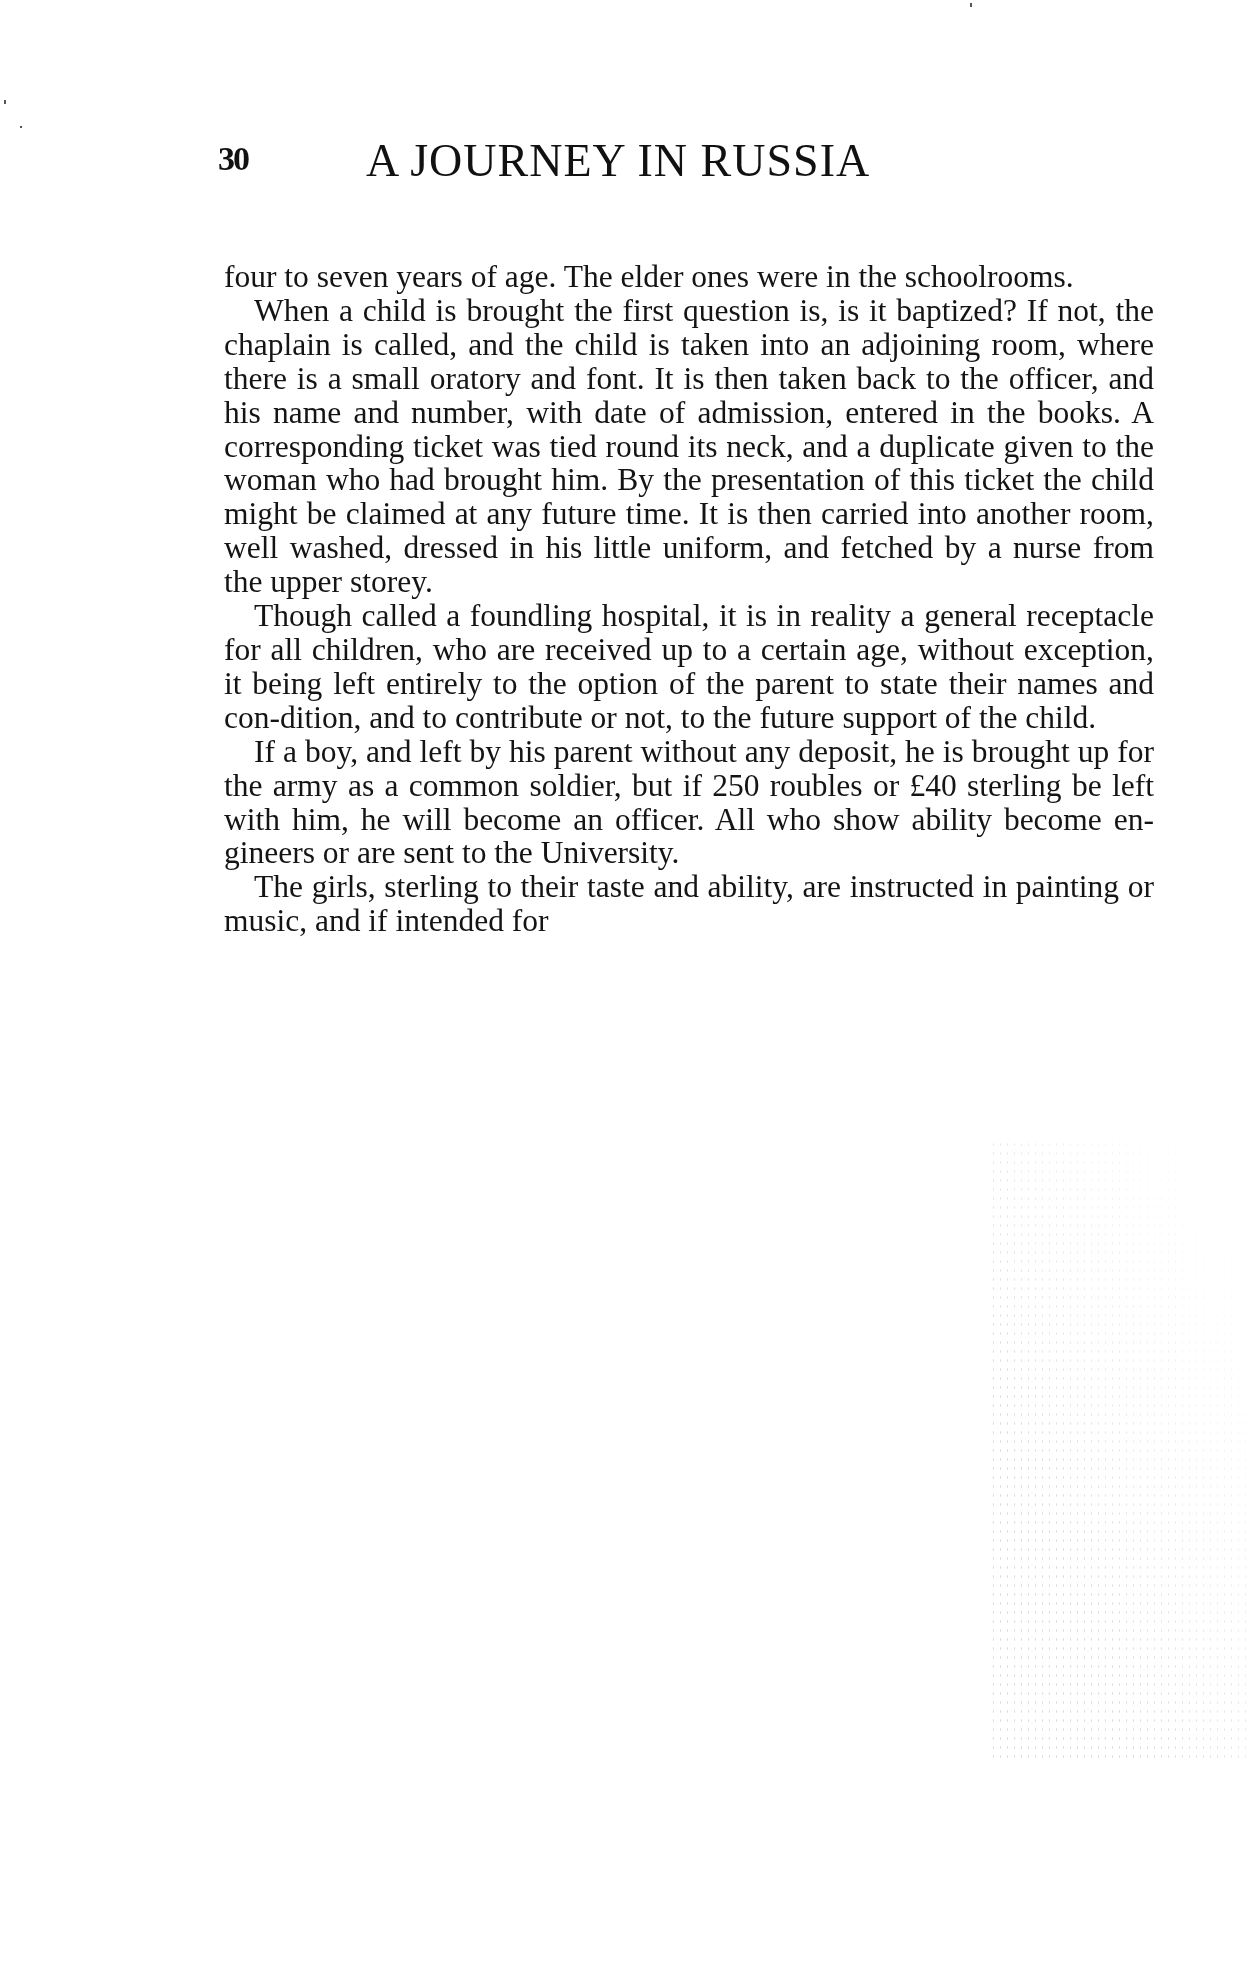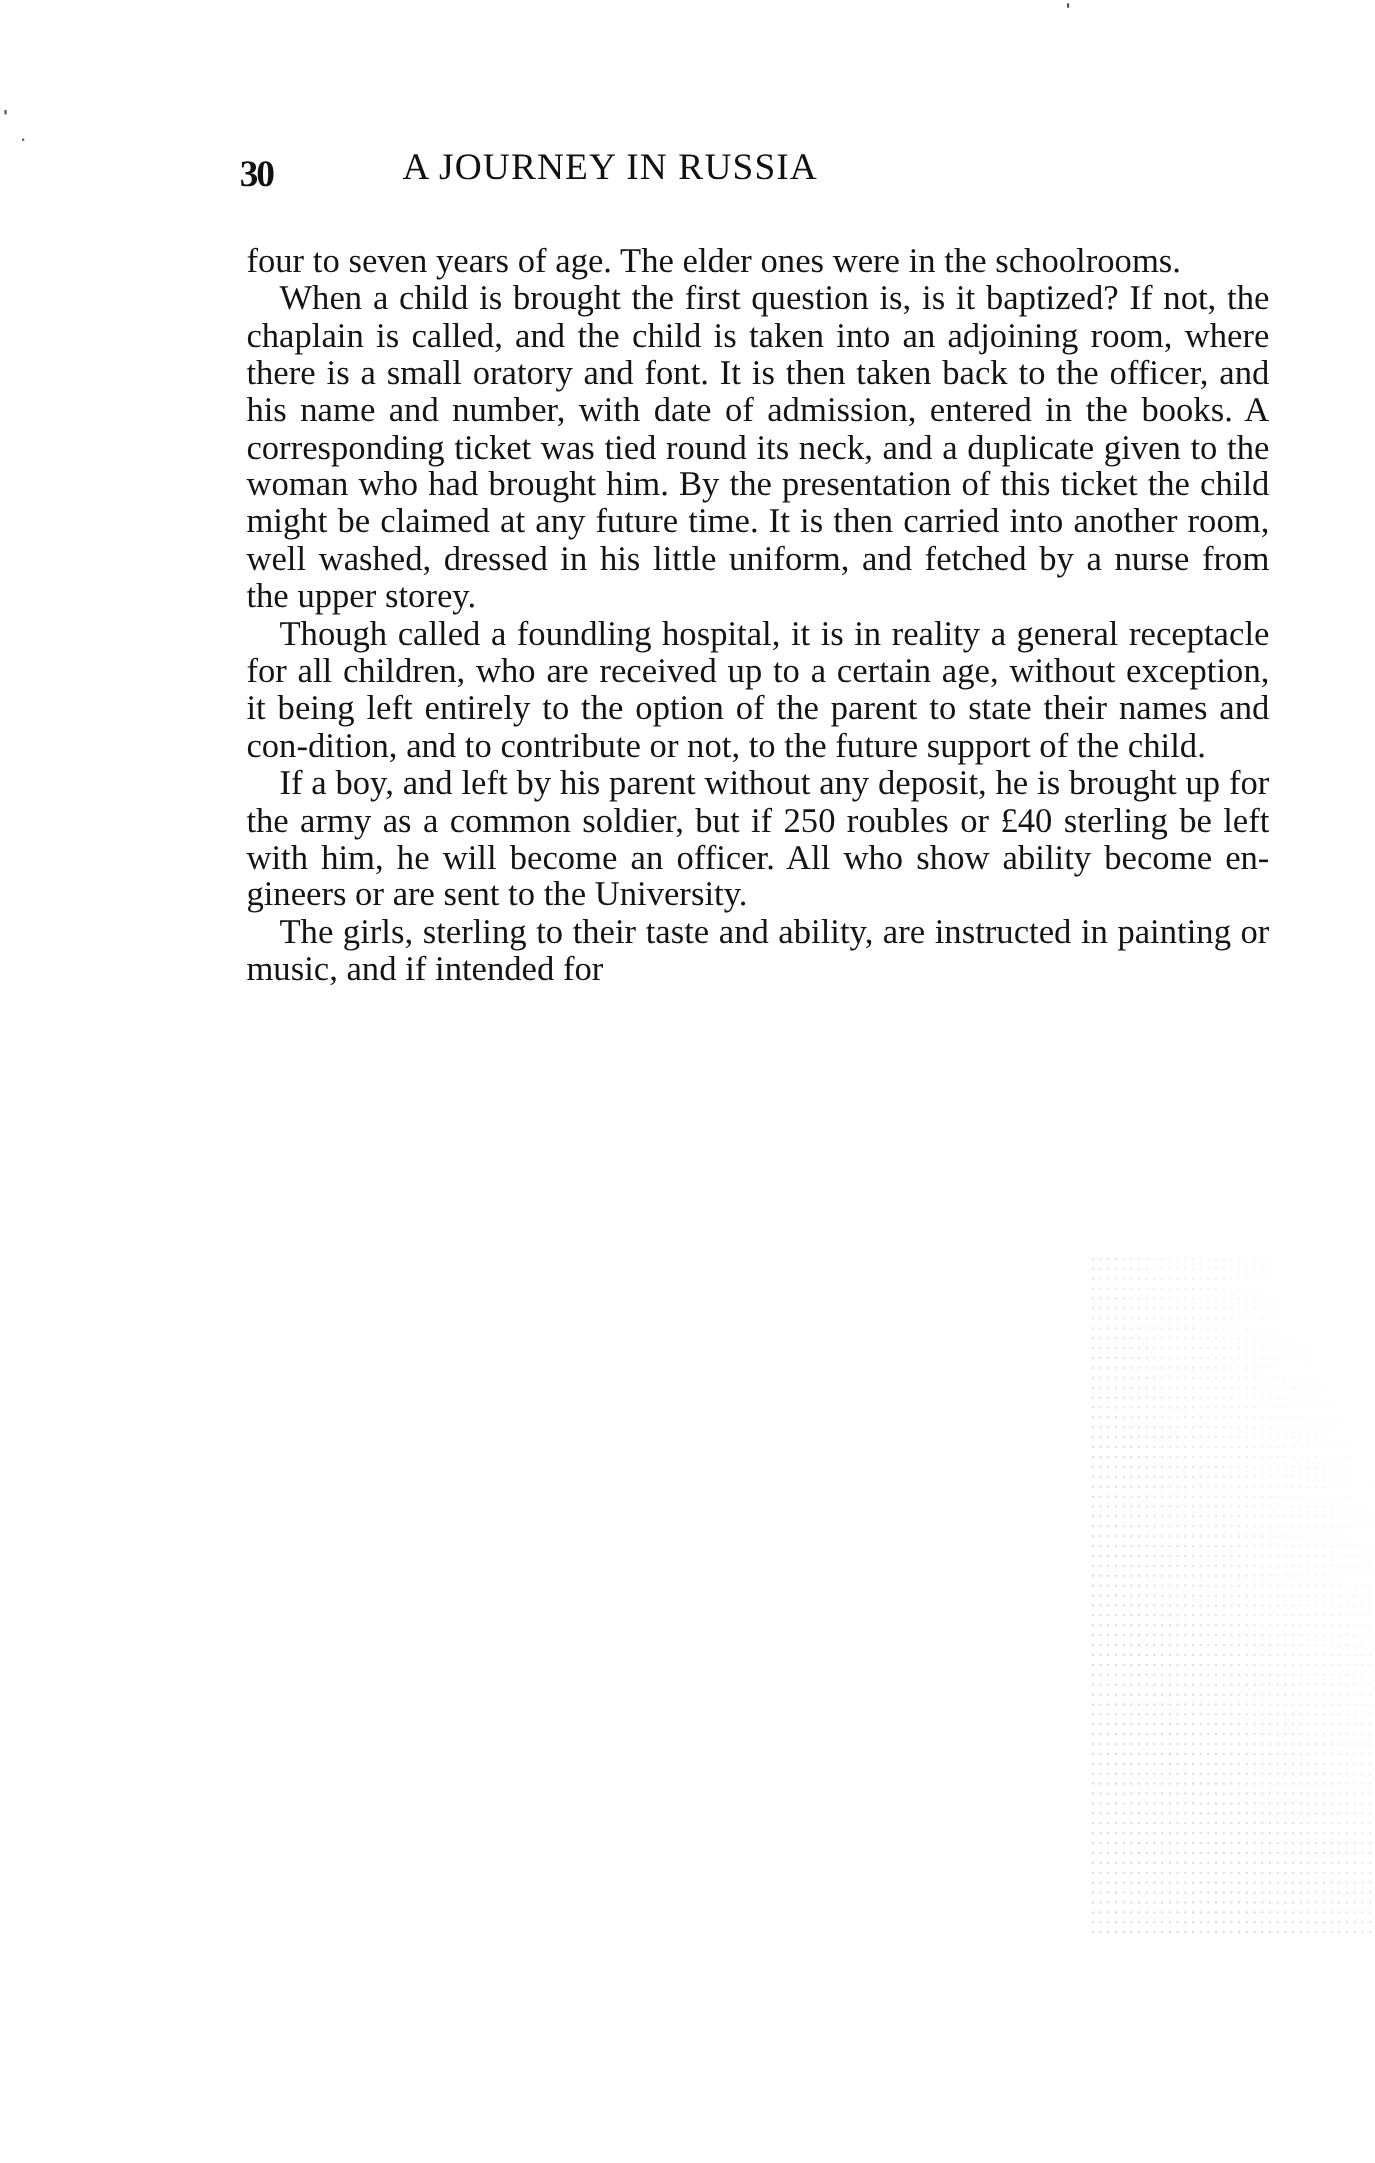--- a/index.html
+++ b/index.html
@@ -33,41 +33,42 @@
       top: 6px;
       font-size: 34px;
       font-weight: bold;
       letter-spacing: -2px;
       color: #111;
     }
     .book-title {
       position: absolute;
       left: 148px;
       top: 0;
-      font-size: 34px;
+      font-size: 46px;
       letter-spacing: 1px;
       color: #111;
       white-space: nowrap;
     }
     .body-text {
       position: absolute;
       left: 224px;
       top: 220px;
       width: 930px;
       font-size: 31.5px;
       line-height: 33.9px;
       text-align: justify;
       hyphens: none;
     }
     .body-text p {
       margin: 0;
       text-indent: 30px;
     }
     .body-text p.continued {
       text-indent: 0;
+      margin-top: 40px;
     }
     .speckle {
       position: absolute;
       right: 0;
       bottom: 0;
       width: 260px;
       height: 620px;
       background-image: radial-gradient(#b8b8b8 0.7px, transparent 0.9px);
       background-size: 7px 9px;
       opacity: 0.55;

